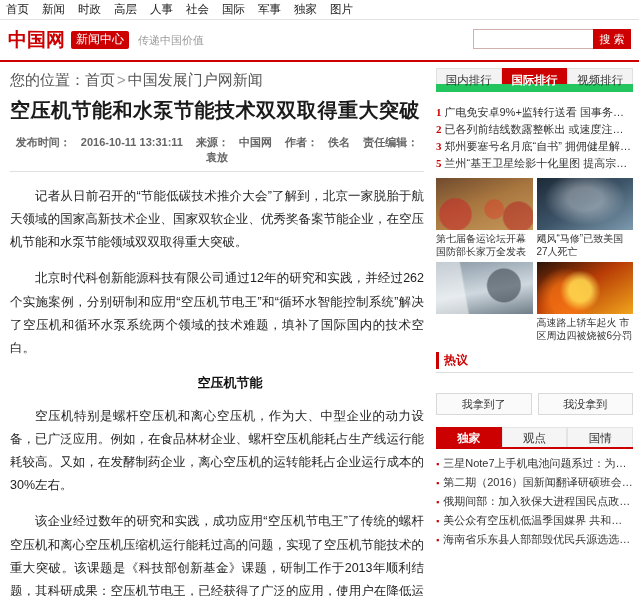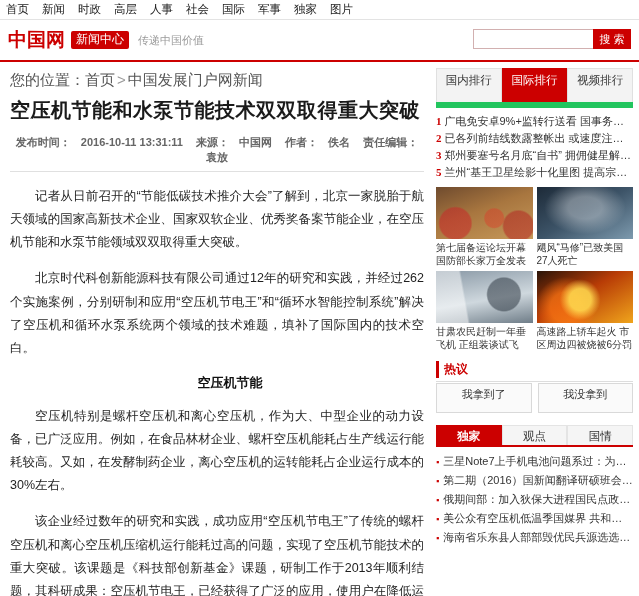--- a/index.html
+++ b/index.html
@@ -130,40 +130,40 @@
     font-weight: bold;
     margin: 14px 0 2px 0;
     text-indent: 2em;
     color: #111;
     text-align: center;
   }
 
   
   .rank-tabs {
     display: flex;
-    border-bottom: 6px solid #22c55e;
-    height: 40px;
-    margin-bottom: 5px;
+    border-bottom: 8px solid #22c55e;
+    height: 24px;
+    margin-bottom: 12px;
   }
   .rank-tab {
     flex: 1;
     text-align: center;
     font-size: 11.5px;
     line-height: 22px;
     background: #f3f3f3;
     border: 1px solid #e0e0e0;
     border-bottom: none;
     color: #333;
     cursor: pointer;
   }
   .rank-tab.active {
     background: #c00;
     color: #fff;
     border-color: #c00;
-    font-weight: normal;
+    font-weight: bold;
   }
   .rank-list { list-style: none; margin: 0 0 6px 0; padding: 0; }
   .rank-list li {
     font-size: 11px;
     line-height: 17px;
     color: #333;
     white-space: nowrap;
     overflow: hidden;
     text-overflow: ellipsis;
   }
@@ -208,42 +208,42 @@
       radial-gradient(ellipse at 50% 40%, rgba(255,255,255,.35) 0 25%, transparent 60%); }
   .pic-3 .pic-ov { background:
       linear-gradient(80deg, rgba(255,255,255,.5) 0 30%, transparent 32%),
       radial-gradient(circle at 70% 45%, rgba(60,70,80,.6) 0 22%, transparent 24%); }
   .pic-4 .pic-ov { background:
       radial-gradient(circle at 45% 55%, rgba(255,220,80,.85) 0 18%, transparent 34%),
       radial-gradient(circle at 30% 70%, rgba(255,120,20,.7) 0 20%, transparent 40%); }
 
   .sec-head {
     border-bottom: 1px solid #ddd;
-    margin: 10px 0 1px 0;
+    margin: 10px 0 20px 0;
     padding-bottom: 3px;
   }
   .sec-head .tag {
     display: inline-block;
     border-left: 3px solid #c00;
     padding-left: 5px;
     font-size: 12px;
     font-weight: bold;
     color: #c00;
   }
   .hot-q {
     font-size: 11.5px;
     color: #222;
     text-align: center;
     margin: 8px 0 8px 0;
     font-weight: bold;
   }
   .vote-row { display: flex; gap: 6px; }
   .vote-btn {
     flex: 1;
-    height: 30px;
+    height: 22px;
     line-height: 20px;
     text-align: center;
     font-size: 11px;
     border: 1px solid #d9d9d9;
     background: #fafafa;
     color: #333;
     cursor: pointer;
   }
 
   .mini-tabs { display: flex; border-bottom: 2px solid #c00; height: 22px; }
@@ -354,21 +354,20 @@
       <div class="thumb">
         <div class="pic pic-2">
             <div class="pic-ov"></div>
           </div>
         <div class="cap">飓风“马修”已致美国27人死亡</div>
       </div>
       <div class="thumb">
         <div class="pic pic-3">
             <div class="pic-ov"></div>
           </div>
-        <div class="cap">甘肃农民赶制一年垂飞机 正组装谈试飞</div>
       </div>
       <div class="thumb">
         <div class="pic pic-4">
             <div class="pic-ov"></div>
           </div>
         <div class="cap">高速路上轿车起火 市区周边四被烧被6分罚款</div>
       </div>
     </div>
 
     <div class="sec-head">

